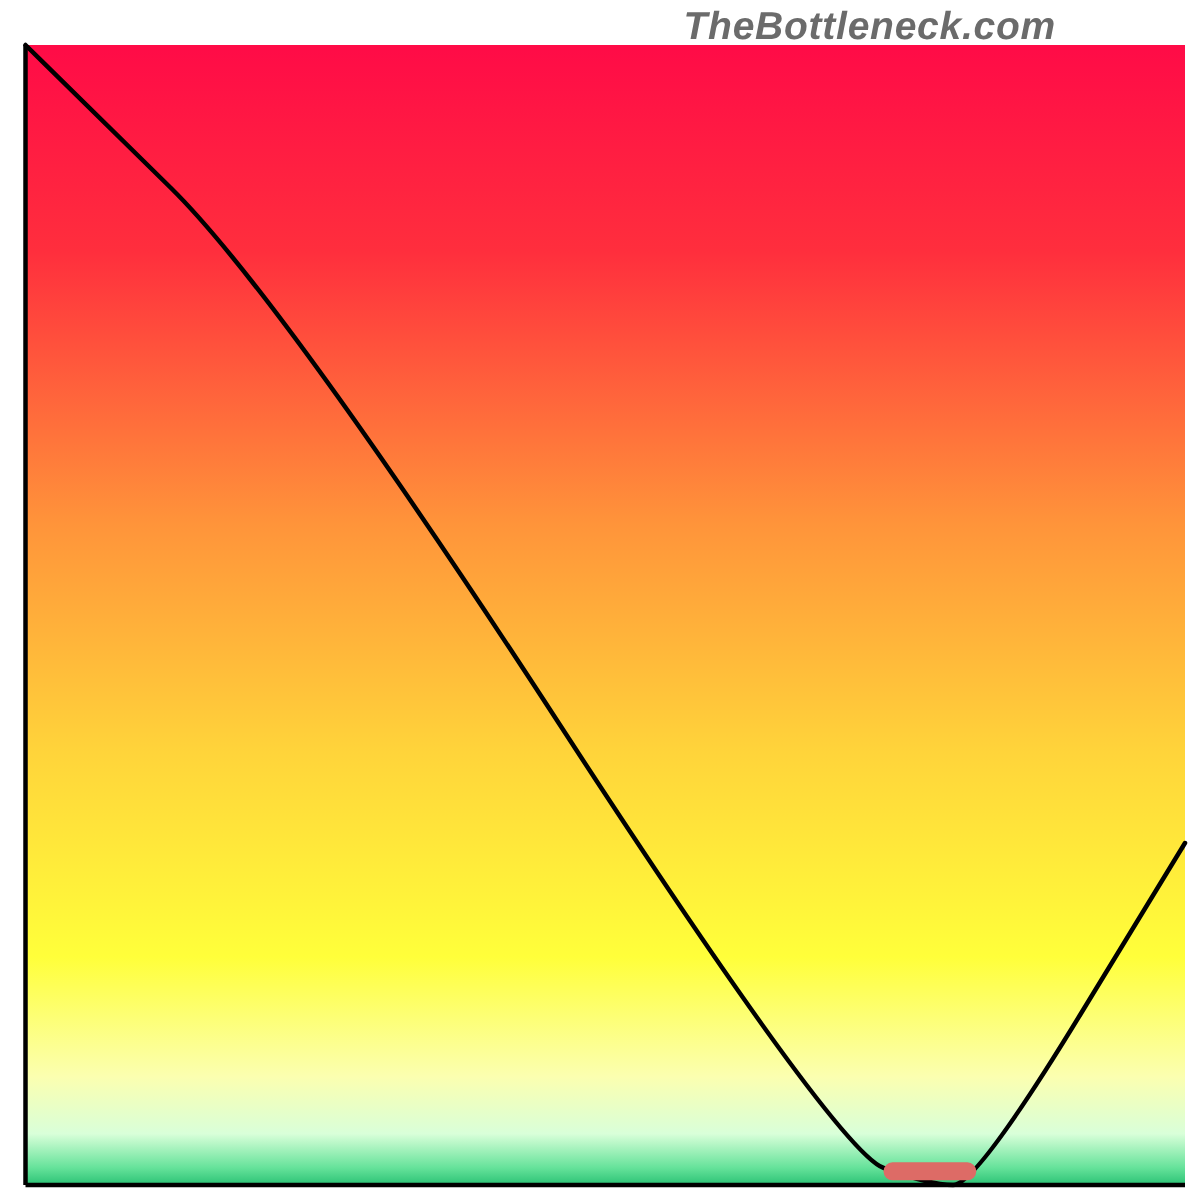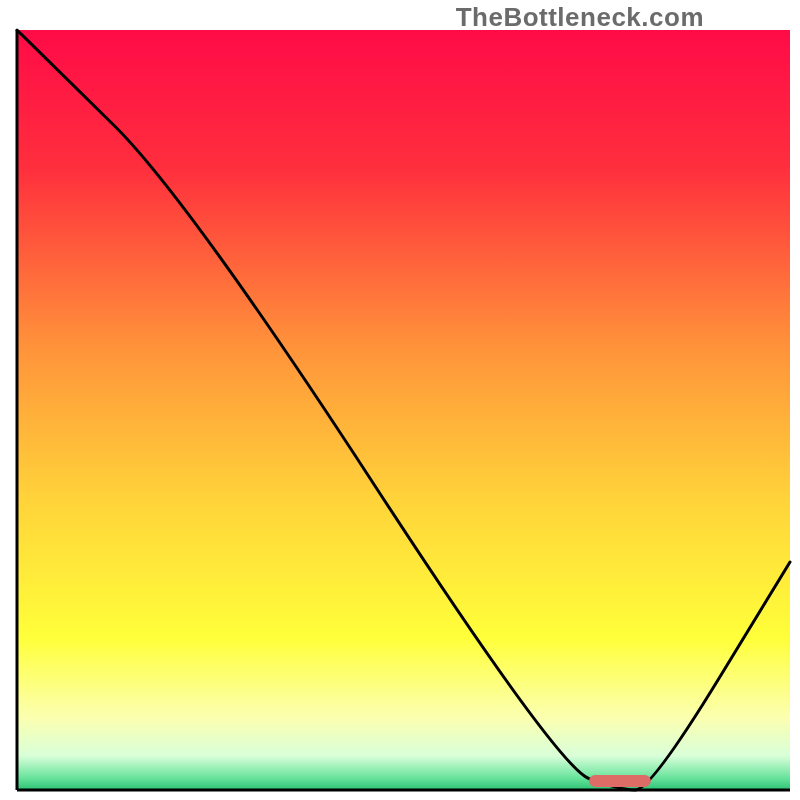--- a/index.html
+++ b/index.html
@@ -7,20 +7,21 @@
     padding: 0;
     width: 800px;
     height: 800px;
     background: #ffffff;
     font-family: Arial, Helvetica, sans-serif;
   }
   .chart-wrap {
     position: relative;
     width: 712px;
     height: 800px;
+    font-style: italic;
   }
   .watermark {
     position: absolute;
     top: 2px;
     right: 8px;
     font-size: 26px;
     font-weight: bold;
     color: #6b6b6b;
     letter-spacing: 0.5px;
     user-select: none;

